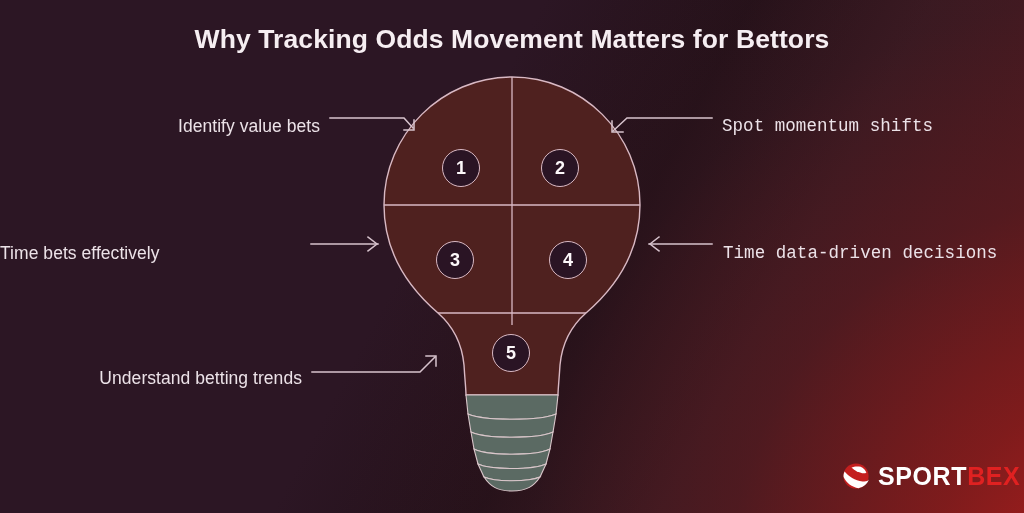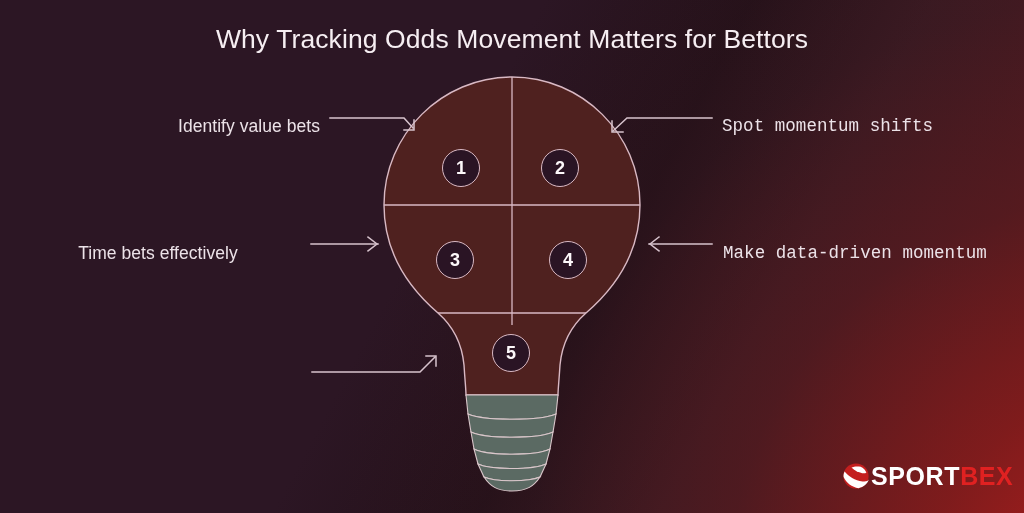--- a/index.html
+++ b/index.html
@@ -18,36 +18,36 @@
       linear-gradient(118deg, #2c1624 0%, #2c1624 42%, #33172169 58%, #3a1a22 72%, #4a1a20 86%, #5e1a1a 100%);
   }
   #title {
     position: absolute;
     left: 0;
     top: 24px;
     width: 1024px;
     text-align: center;
     color: #f6eef2;
     font-size: 26.5px;
-    font-weight: normal;
+    font-weight: bold;
     letter-spacing: 0.1px;
   }
   .label {
     position: absolute;
     color: #ece2e8;
     font-size: 17.5px;
     white-space: nowrap;
     letter-spacing: 0.05px;
     margin-top: 8px;
   }
   .label-left { text-align: right; }
   .label-right { text-align: left; font-family: Liberation Mono, monospace; }
   #lbl-1 { left: 0px; top: 108px; width: 320px; text-align: right; }
   #lbl-2 { left: 722px; top: 108px; }
-  #lbl-3 { left: 8px; top: 235px; width: 300px; text-align: center; }
+  #lbl-3 { left: 0px; top: 235px; width: 300px; text-align: left; }
   #lbl-4 { left: 723px; top: 235px; }
   #lbl-5 { left: 0px; top: 360px; width: 302px; text-align: right; }
 
   svg.layer {
     position: absolute;
     left: 0;
     top: 0;
     width: 1024px;
     height: 513px;
   }
@@ -71,20 +71,21 @@
   #num3 { left: 436px; top: 241px; }
   #num4 { left: 549px; top: 241px; }
   #num5 { left: 492px; top: 334px; }
 
   #logo {
     position: absolute;
     left: 841px;
     top: 461px;
     display: flex;
     align-items: center;
+    gap: 7px;
   }
   #logo-text {
     font-size: 25px;
     font-weight: bold;
     letter-spacing: 0.6px;
     line-height: 1;
   }
   #logo-sport { color: #ffffff; }
   #logo-bex { color: #e02121; }
 </style>
@@ -164,21 +165,22 @@
       <g>
         <path d="M 312 372 L 420 372 L 435 357"></path>
         <path d="M 426 356 L 436 356 L 436 366"></path>
       </g>
     </g>
   </svg>
 
   <div class="label label-left" id="lbl-1">Identify value bets</div>
   <div class="label label-right" id="lbl-2">Spot momentum shifts</div>
   <div class="label label-left" id="lbl-3">Time bets effectively</div>
-  <div class="label label-right" id="lbl-4">Make data-driven momentum</div>
+  <div class="label label-right" id="lbl-4">Time data-driven decisions</div>
+  <div class="label label-left" id="lbl-5">Understand betting trends</div>
 
   <div class="num" id="num1">1</div>
   <div class="num" id="num2">2</div>
   <div class="num" id="num3">3</div>
   <div class="num" id="num4">4</div>
   <div class="num" id="num5">5</div>
 
   <div id="logo">
     <svg width="30" height="30" viewBox="0 0 30 30">
       <circle cx="15" cy="15" r="12.6" fill="#c41f1f"></circle>

